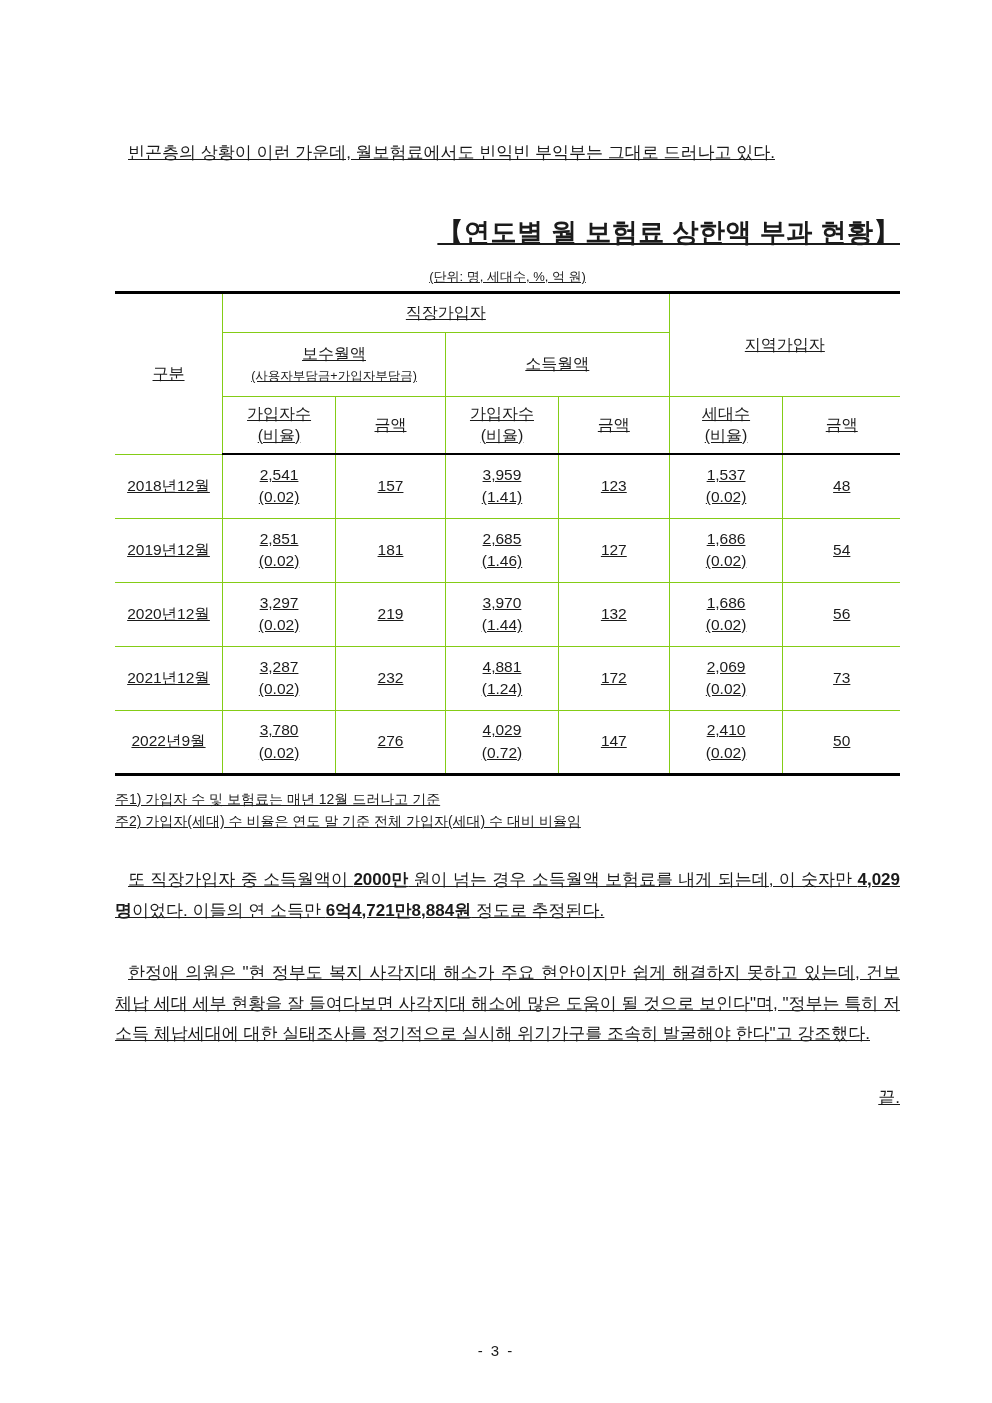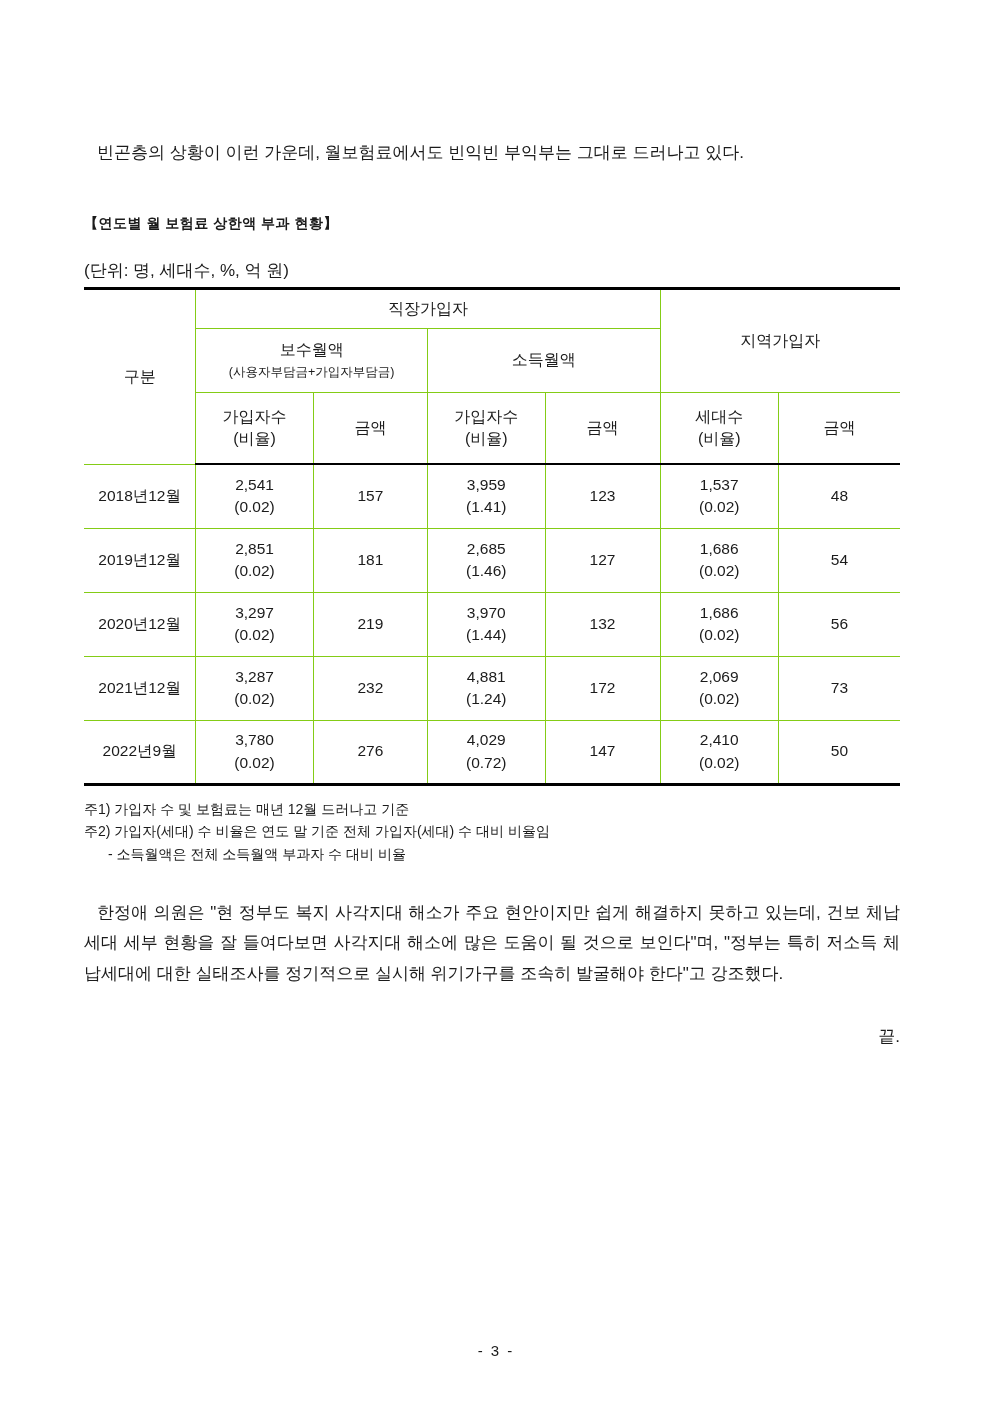--- a/index.html
+++ b/index.html
@@ -4,66 +4,67 @@
 <style>
   * { margin: 0; padding: 0; box-sizing: border-box; }
   html, body { background: #ffffff; }
   body { width: 992px; font-family: "Liberation Sans", "DejaVu Sans", sans-serif; color: #1b1b1b; }
 
   .page {
     position: relative;
     width: 992px;
     height: 1403px;
     background: #ffffff;
-    padding: 138px 92px 0 84px;
+    padding: 138px 92px 0 115px;
     overflow: hidden;
+    text-decoration: underline;
   }
 
   .body-text {
     font-size: 17px;
     line-height: 1.8;
     text-align: justify;
     text-indent: 13px;
   }
   .para { margin-top: 32px; }
 
   .table-title {
     margin-top: 46px;
-    text-align: left;
-    font-size: 14px;
+    text-align: right;
+    font-size: 26px;
     font-weight: bold;
     letter-spacing: 0.5px;
   }
 
   .unit-note {
-    margin-top: 26px;
+    margin-top: 18px;
     margin-bottom: 5px;
-    text-align: left;
-    font-size: 17px;
+    text-align: center;
+    font-size: 13px;
   }
 
   table.data-table {
     width: 100%;
     border-collapse: collapse;
     border-top: 3px solid #000;
     border-bottom: 3px solid #000;
     text-align: center;
   }
   table.data-table th, table.data-table td {
     border: 1px solid #84cc16;
     vertical-align: middle;
     font-weight: normal;
   }
   table.data-table tr > *:first-child { border-left: none; }
   table.data-table tr > *:last-child { border-right: none; }
 
   thead th { font-size: 16px; padding: 5px 2px; line-height: 1.35; }
   thead tr.h1 { height: 40px; }
   thead tr.h2 { height: 64px; }
-  thead tr.h3 { height: 72px; }
+  thead tr.h3 { height: 58px; }
   thead tr:last-child th { border-bottom: 2px solid #000; }
   .th-sub { font-size: 12.5px; }
 
   tbody tr { height: 64px; text-align: center; }
   tbody td { font-size: 15.5px; padding: 6px 2px; line-height: 1.45; }
 
   .notes { margin-top: 12px; font-size: 14px; line-height: 1.62; }
   .note-indent { padding-left: 24px; }
 
   .closing { margin-top: 36px; text-align: right; font-size: 17px; }
@@ -177,24 +178,24 @@
         <td>147</td>
         <td><span>2,410</span><br><span>(0.02)</span></td>
         <td>50</td>
       </tr>
     </tbody>
   </table>
 
   <div class="notes">
     <div>주1) 가입자 수 및 보험료는 매년 12월 드러나고 기준</div>
     <div>주2) 가입자(세대) 수 비율은 연도 말 기준 전체 가입자(세대) 수 대비 비율임</div>
-    <div class="note-indent">- 소득월액은 전체 소득월액 부과자 수 대비 비율</div>
   </div>
 
 
+  <p class="body-text para"><span>또 직장가입자 중 소득월액이 </span><b>2000만</b><span> 원이 넘는 경우 소득월액 보험료를 내게 되는데, 이 숫자만 </span><b>4,029명</b><span>이었다. 이들의 연 소득만 </span><b>6억4,721만8,884원</b><span> 정도로 추정된다.</span></p>
 
   <p class="body-text para"><span>한정애 의원은 "현 정부도 복지 사각지대 해소가 주요 현안이지만 쉽게 해결하지 못하고 있는데, 건보 체납 세대 세부 현황을 잘 들여다보면 사각지대 해소에 많은 도움이 될 것으로 보인다"며, "정부는 특히 저소득 체납세대에 대한 실태조사를 정기적으로 실시해 위기가구를 조속히 발굴해야 한다"고 강조했다.</span></p>
 
   <div class="closing">끝.</div>
 
   <div class="page-number">- 3 -</div>
 
 </div>
 
 </body></html>

